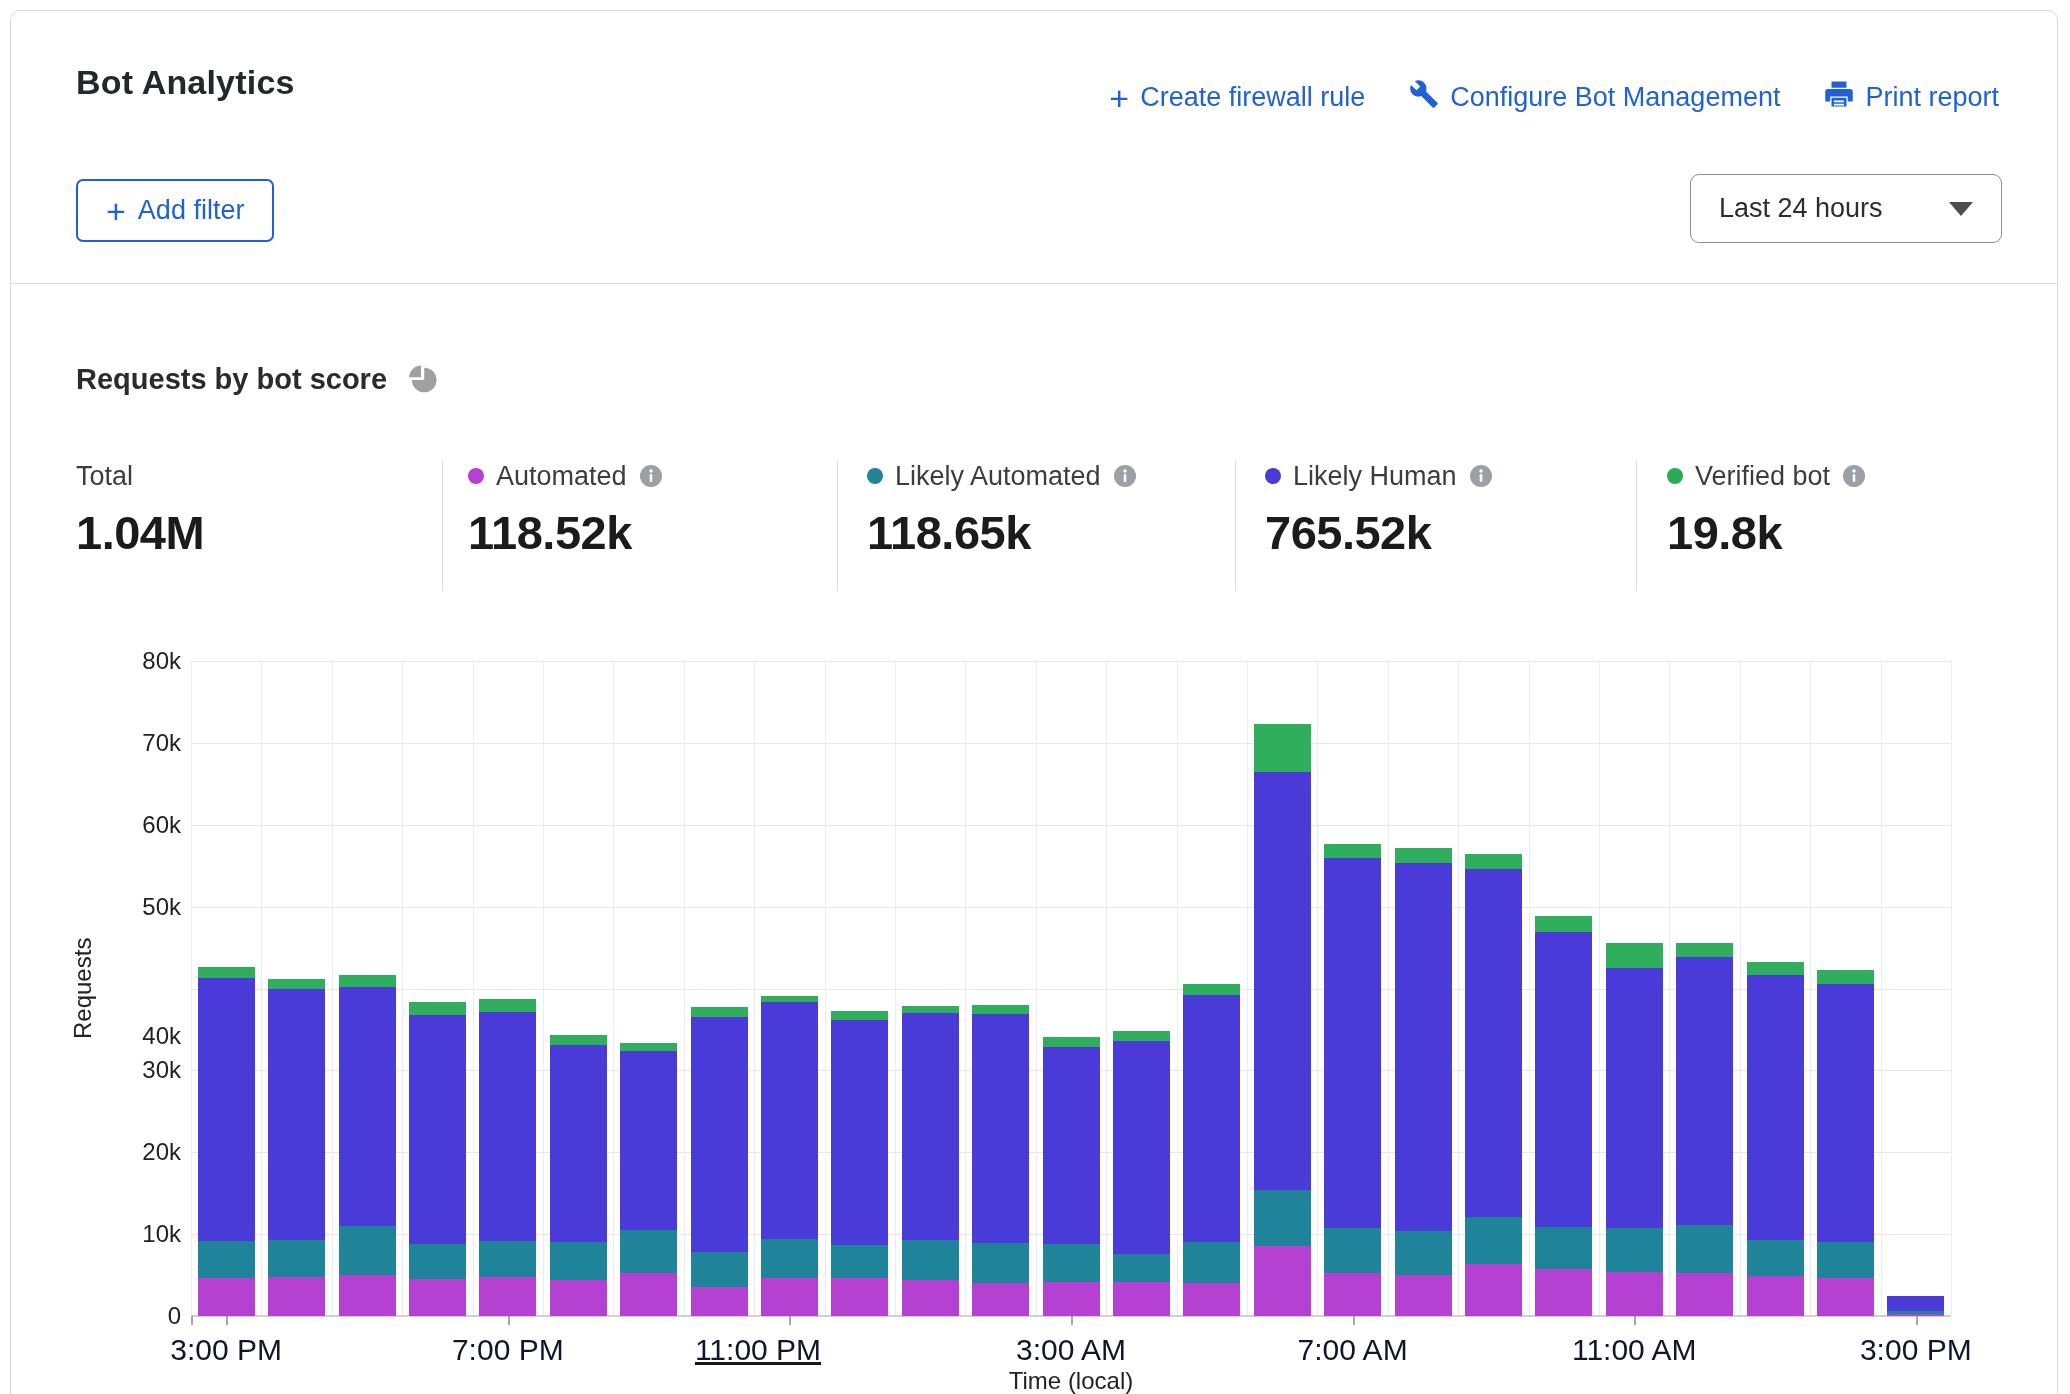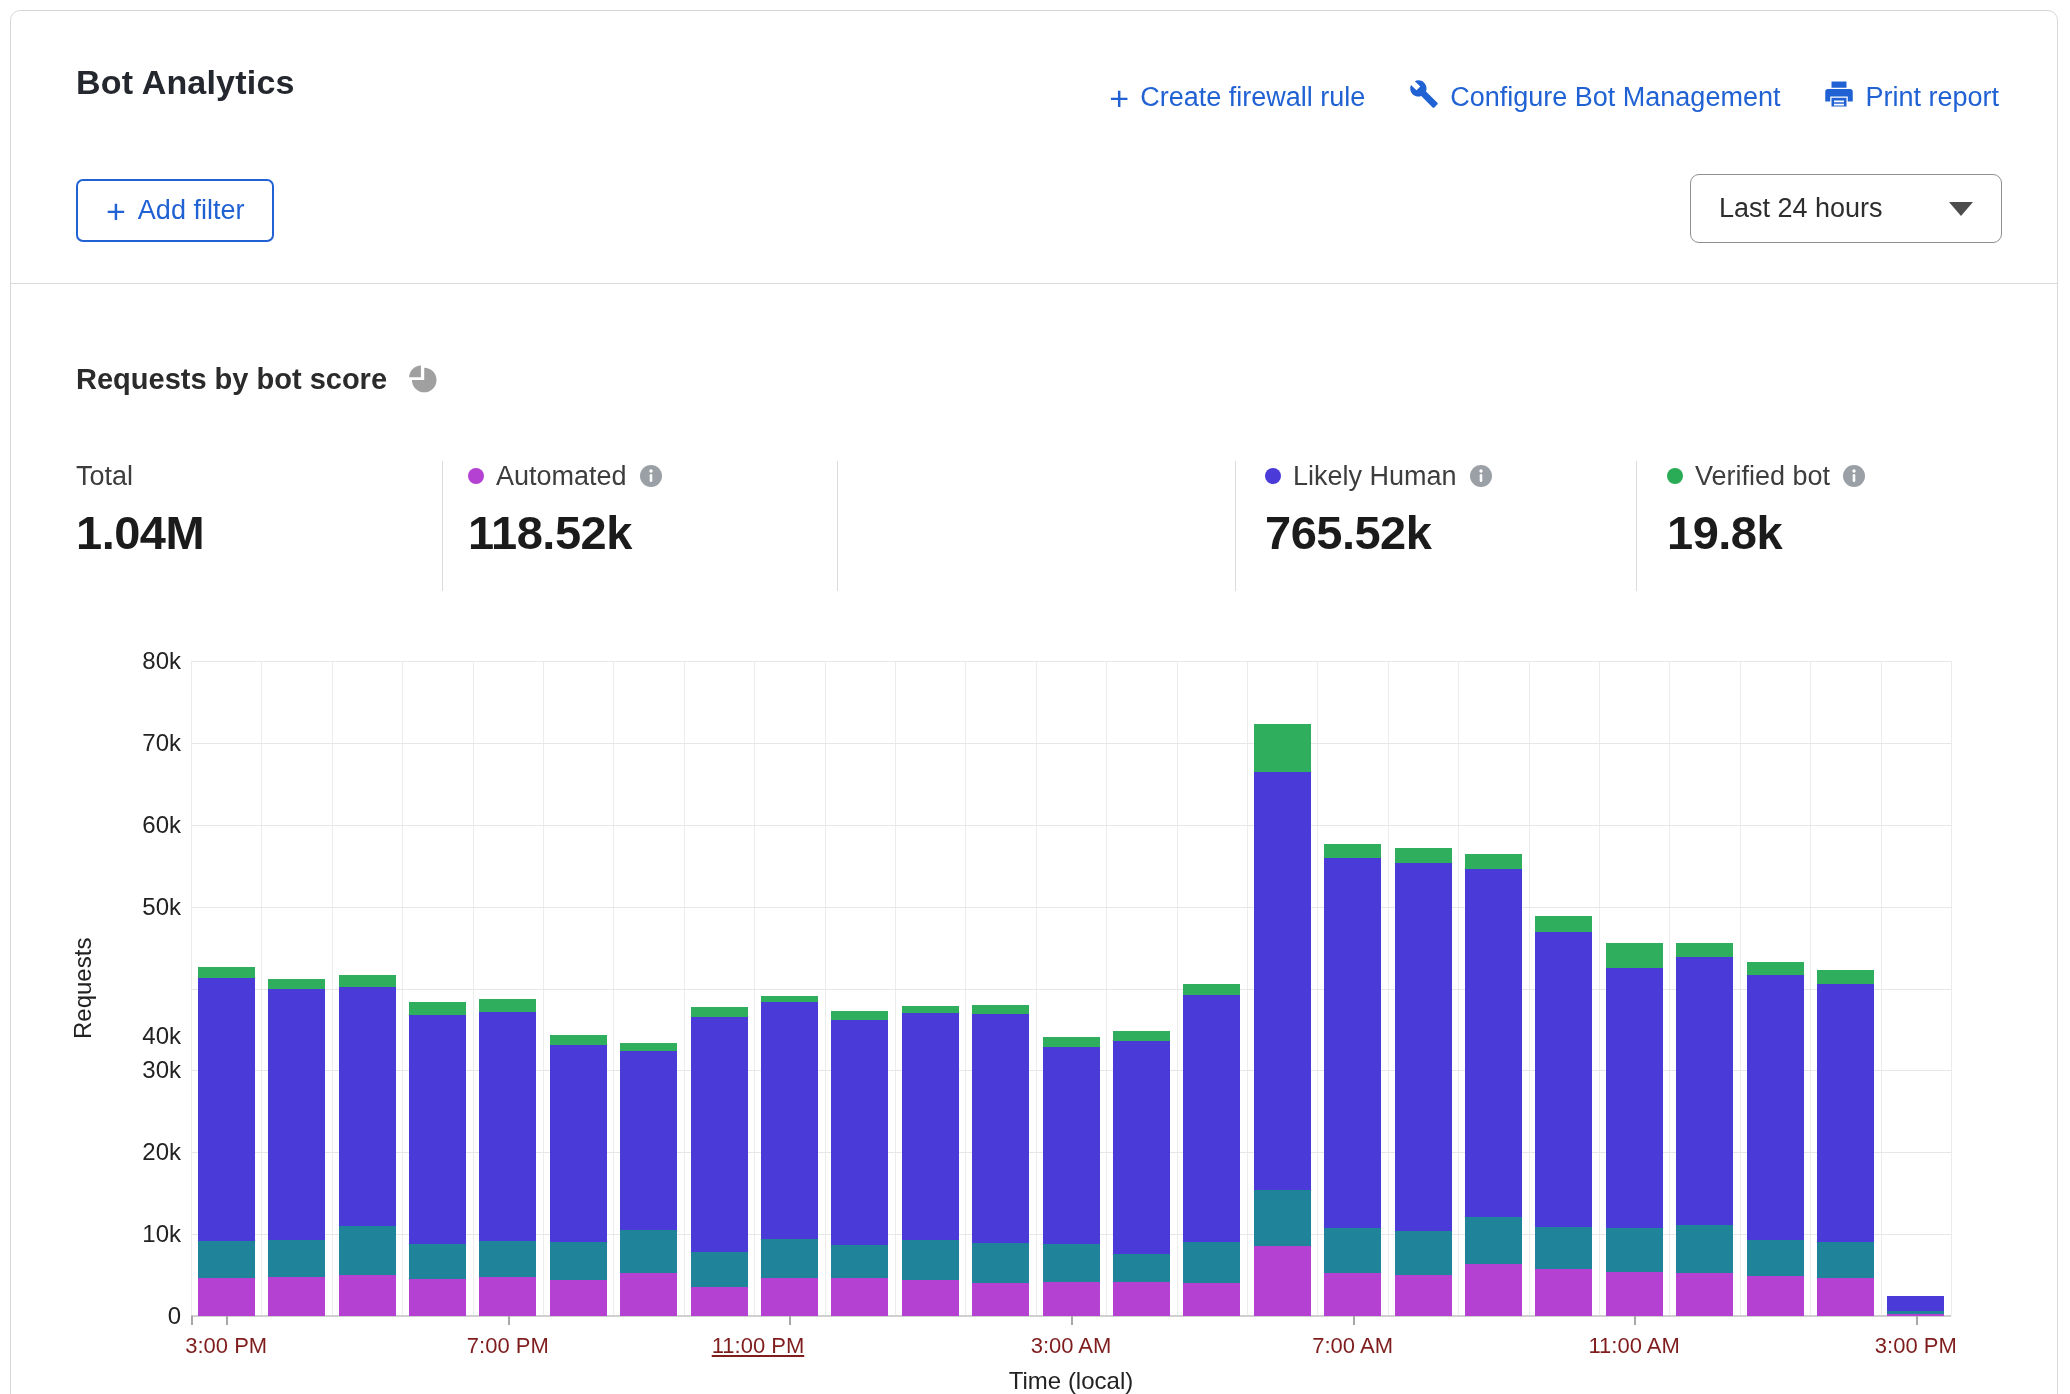--- a/index.html
+++ b/index.html
@@ -49,21 +49,21 @@
   .y-title { position:absolute; left:58px; top:650px; height:655px; writing-mode:vertical-rl;
              transform:rotate(180deg); text-align:center; font-size:24px; color:#222; }
   .y-label { position:absolute; width:112px; text-align:right; font-size:24px; color:#222; }
   .plot { position:absolute; left:180px; top:650px; width:1760px; height:655px; }
   .gridline-h { position:absolute; left:0; width:100%; height:1px; background:#e7e7e7; }
   .gridline-h.axis { height:2px; background:#cfcfcf; }
   .gridline-v { position:absolute; top:0; width:1px; height:100%; background:#ececec; }
   .bar { position:absolute; bottom:0; display:flex; flex-direction:column-reverse; }
   .bar-seg { width:100%; }
   .x-tick-mark { position:absolute; width:2px; height:9px; background:#a8a8a8; top:1305px; }
-  .x-label { position:absolute; top:1322px; width:220px; text-align:center; font-size:22px; color:#7f1d1d; }
+  .x-label { position:absolute; top:1322px; width:220px; text-align:center; font-size:30px; color:#0f172a; }
   .x-title { position:absolute; left:180px; top:1356px; width:1760px; text-align:center;
              font-size:24px; color:#222; }
 </style>
 </head>
 <body>
 
 <div class="card">
 
   <div class="card-header">
     <h1 class="page-title">Bot Analytics</h1>
@@ -136,20 +136,34 @@
           <svg viewBox="0 0 24 24">
               <circle cx="12" cy="12" r="11" fill="#9aa0a6"></circle>
               <circle cx="12" cy="7" r="1.7" fill="#fff"></circle>
               <rect x="10.7" y="10" width="2.6" height="8" rx="1.3" fill="#fff"></rect>
             </svg>
         </span>
       </div>
       <div class="stat-value">118.52k</div>
     </div>
 
+    <div class="stat-col" style="left:856px">
+      <div class="stat-label-row">
+        <span class="dot" style="background: rgb(31, 132, 153);"></span>
+        <span class="stat-label">Likely Automated</span>
+        <span class="info-icon">
+          <svg viewBox="0 0 24 24">
+              <circle cx="12" cy="12" r="11" fill="#9aa0a6"></circle>
+              <circle cx="12" cy="7" r="1.7" fill="#fff"></circle>
+              <rect x="10.7" y="10" width="2.6" height="8" rx="1.3" fill="#fff"></rect>
+            </svg>
+        </span>
+      </div>
+      <div class="stat-value">118.65k</div>
+    </div>
 
     <div class="stat-col" style="left:1254px">
       <div class="stat-label-row">
         <span class="dot" style="background: rgb(74, 58, 216);"></span>
         <span class="stat-label">Likely Human</span>
         <span class="info-icon">
           <svg viewBox="0 0 24 24">
               <circle cx="12" cy="12" r="11" fill="#9aa0a6"></circle>
               <circle cx="12" cy="7" r="1.7" fill="#fff"></circle>
               <rect x="10.7" y="10" width="2.6" height="8" rx="1.3" fill="#fff"></rect>

